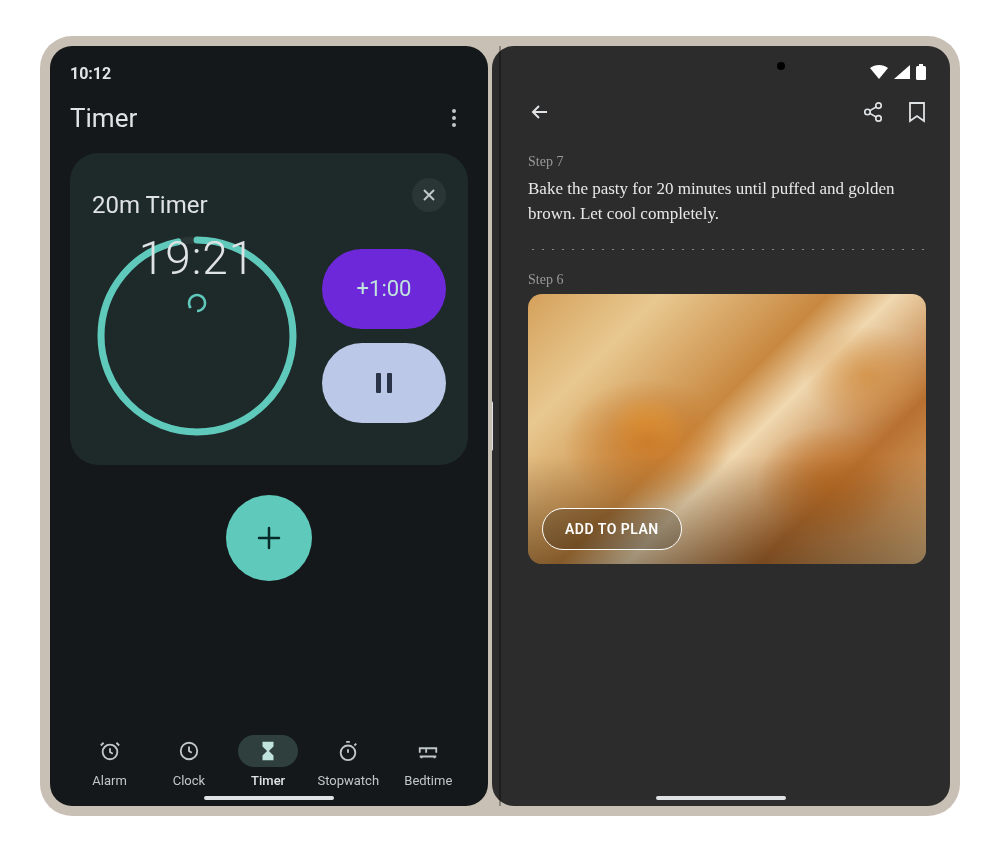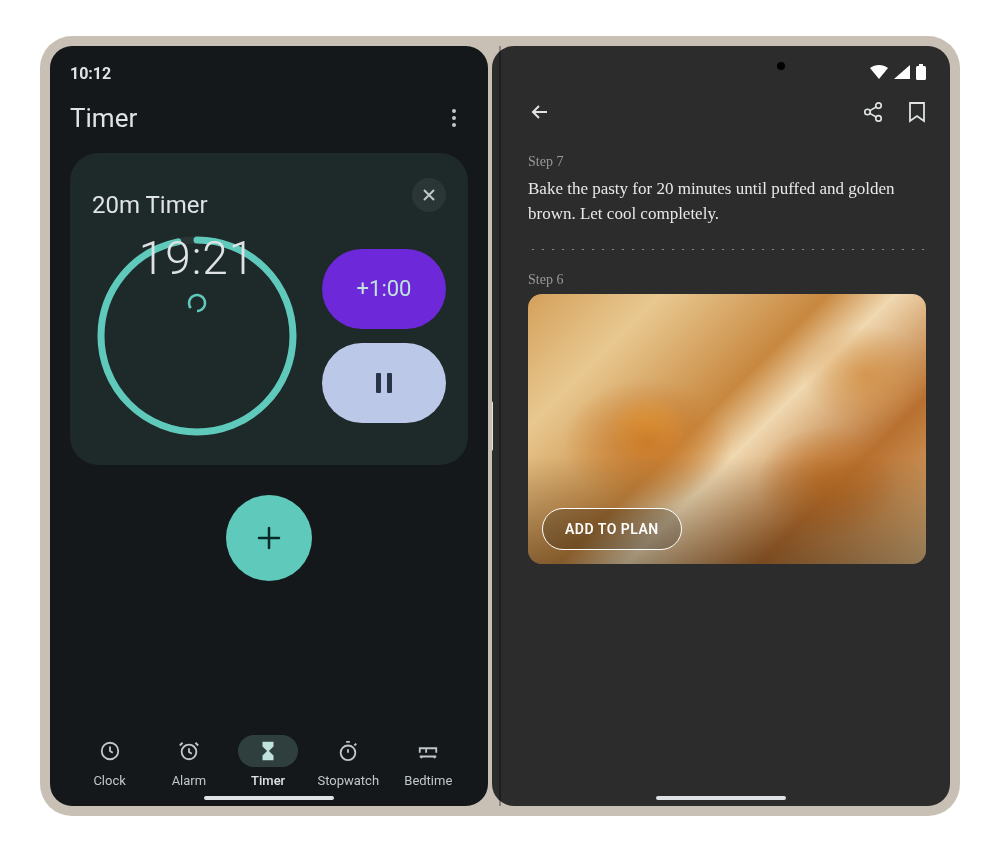--- a/index.html
+++ b/index.html
@@ -416,37 +416,37 @@
             <path d="M14 4 V24 M4 14 H24" stroke="#062a28" stroke-width="2.5" stroke-linecap="round"></path>
           </svg>
       </div>
     </div>
 
     <div class="nav">
       <div class="nav-item">
         <div class="nav-icon-wrap">
             <div class="nav-icon">
           <svg viewBox="0 0 24 24">
-                <circle cx="12" cy="12" r="9"></circle>
-                <path d="M12 7v5l3 2"></path>
+                <circle cx="12" cy="13" r="8"></circle>
+                <path d="M12 9v4l3 2M5 3L2 6M19 3l3 3"></path>
               </svg>
         </div>
           </div>
-        <div class="nav-label">Clock</div>
+        <div class="nav-label">Alarm</div>
       </div>
       <div class="nav-item">
         <div class="nav-icon-wrap">
             <div class="nav-icon">
           <svg viewBox="0 0 24 24">
-                <circle cx="12" cy="13" r="8"></circle>
-                <path d="M12 9v4l3 2M5 3L2 6M19 3l3 3"></path>
+                <circle cx="12" cy="12" r="9"></circle>
+                <path d="M12 7v5l3 2"></path>
               </svg>
         </div>
           </div>
-        <div class="nav-label">Alarm</div>
+        <div class="nav-label">Clock</div>
       </div>
       <div class="nav-item active">
         <div class="nav-icon-wrap">
             <div class="nav-icon filled">
           <svg viewBox="0 0 24 24">
                 <path d="M6 2h12v5l-5 5 5 5v5H6v-5l5-5-5-5V2z"></path>
               </svg>
         </div>
           </div>
         <div class="nav-label">Timer</div>

